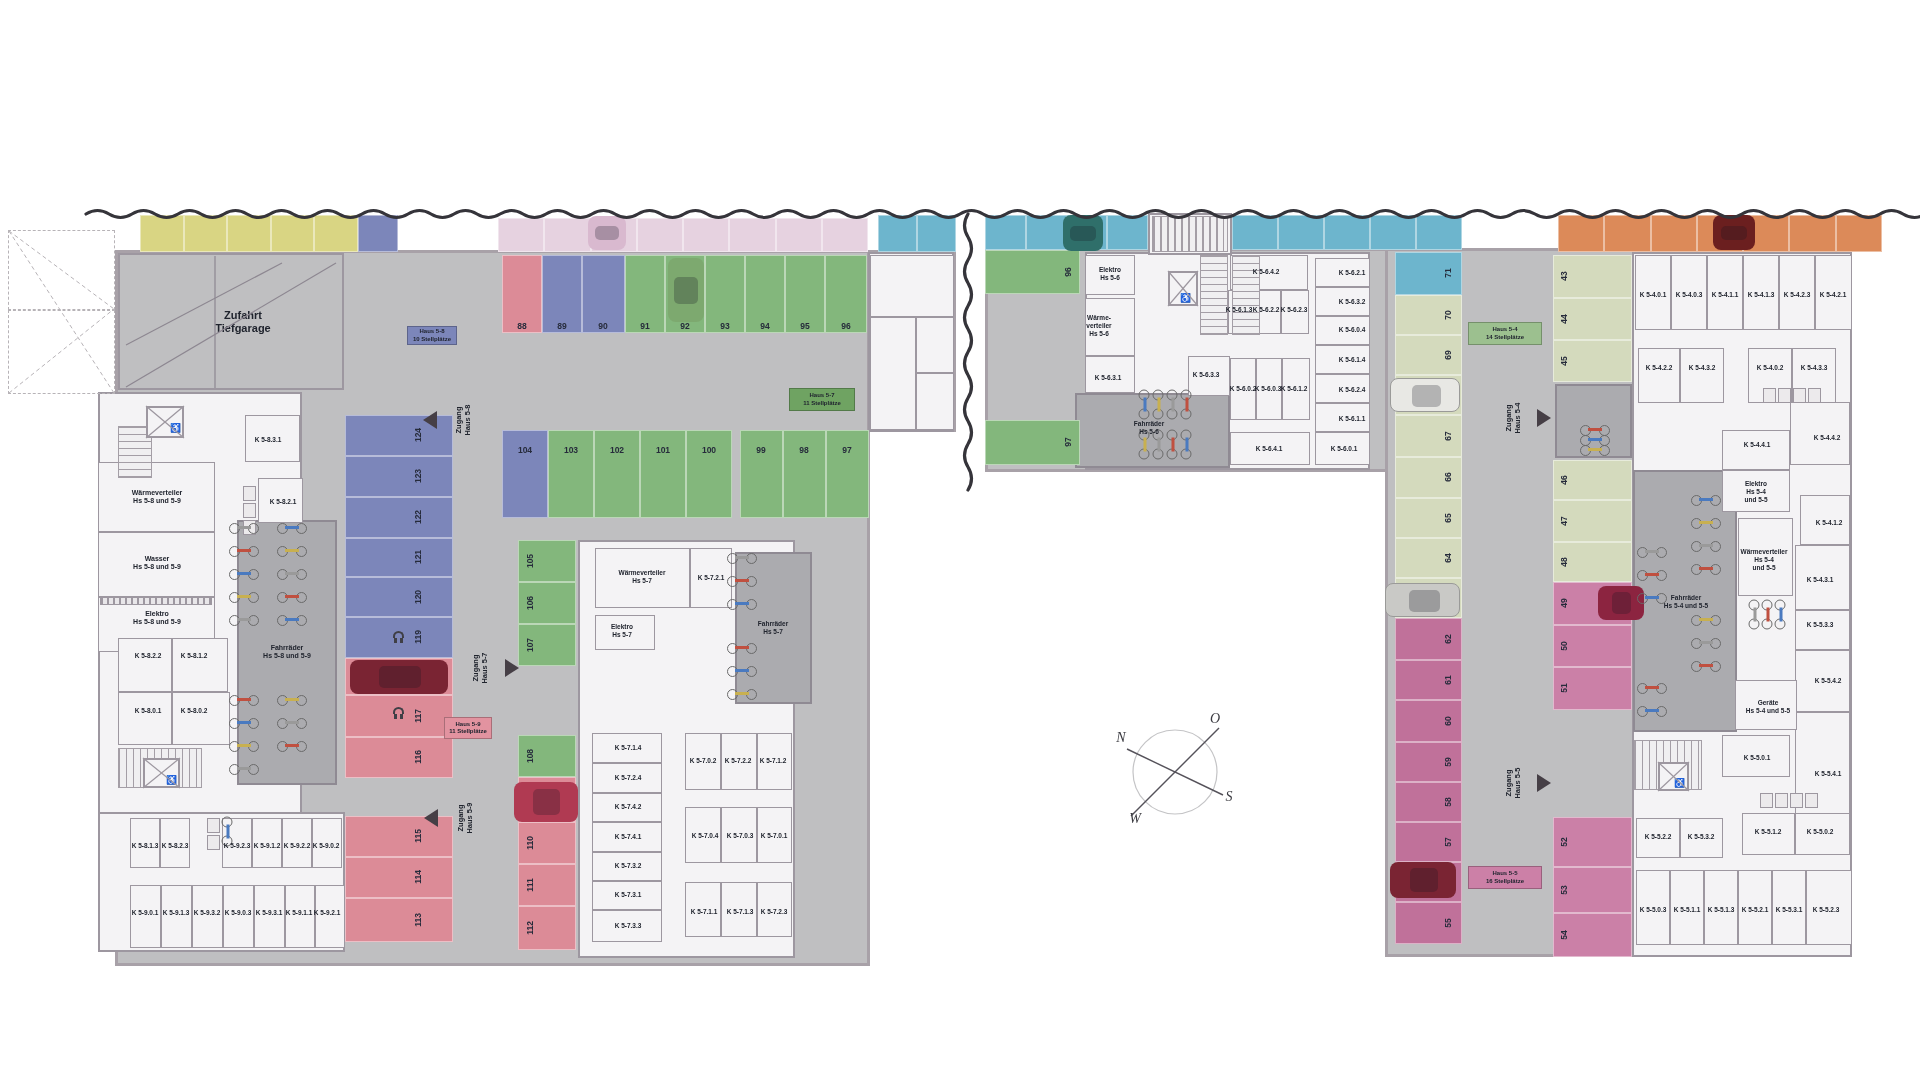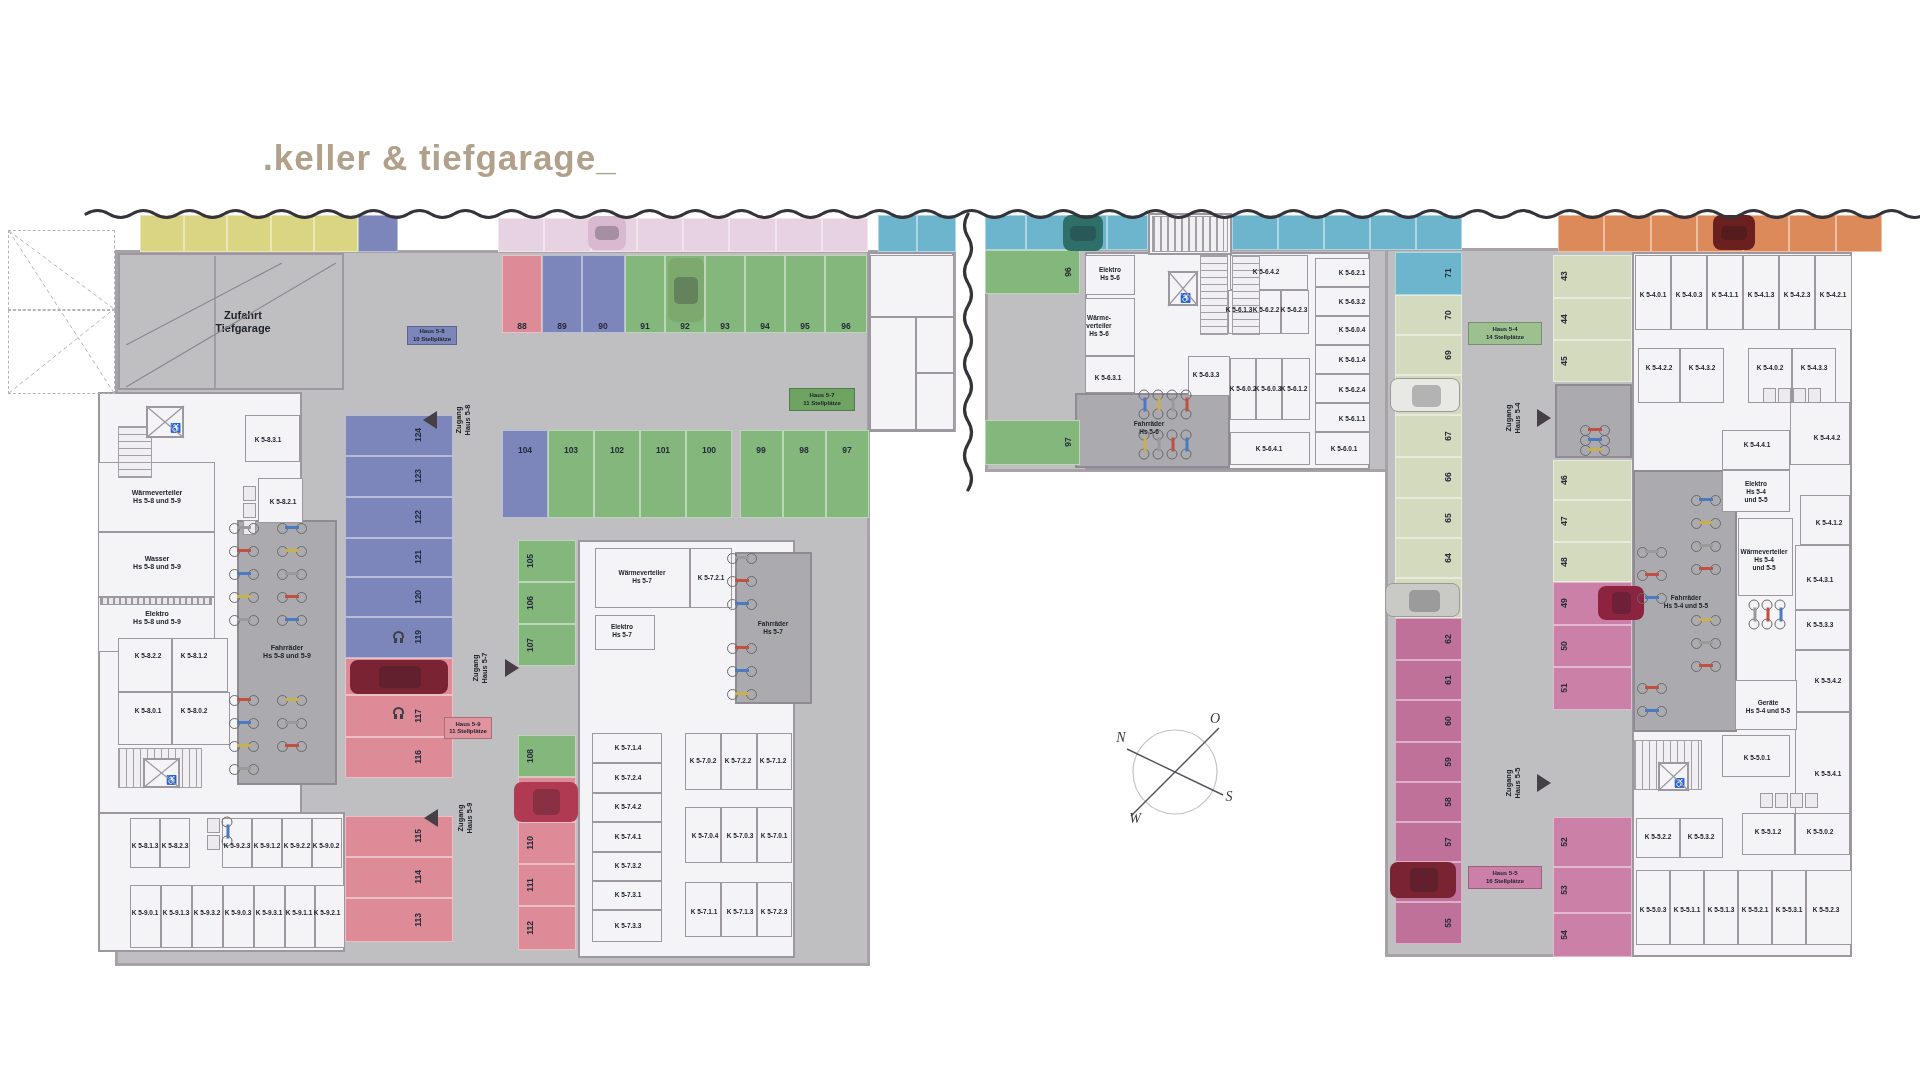--- a/index.html
+++ b/index.html
@@ -34,21 +34,20 @@
   .charger{width:11px;height:7px;border:2px solid #3f3f46;border-bottom:none;border-radius:6px 6px 0 0;}
   .charger::before,.charger::after{content:"";position:absolute;top:5px;width:3px;height:5px;background:#3f3f46;}
   .charger::before{left:-1px}.charger::after{right:-1px}
   .tri{width:0;height:0;}
   svg.overlay{position:absolute;left:0;top:0;pointer-events:none;}
 </style>
 </head>
 <body>
 
 <div id="plan">
-  <div class="title">.keller &amp; tiefgarage_</div>
 <div class="base s" style="left: 115px; top: 250px; width: 755px; height: 716px;"></div>
     <div class="base s" style="left: 868px; top: 250px; width: 88px; height: 182px;"></div>
     <div class="base s" style="left: 985px; top: 248px; width: 477px; height: 224px;"></div>
     <div class="base s" style="left: 1385px; top: 248px; width: 467px; height: 709px;"></div>
     <div class="base w" style="left: 98px; top: 392px; width: 204px; height: 558px;"></div>
     <div class="base w" style="left: 98px; top: 812px; width: 247px; height: 140px;"></div>
     <div class="base w" style="left: 868px; top: 252px; width: 86px; height: 180px;"></div>
     <div class="base w" style="left: 578px; top: 540px; width: 217px; height: 418px;"></div>
     <div class="base w" style="left: 1085px; top: 252px; width: 285px; height: 218px;"></div>
     <div class="base w" style="left: 1148px; top: 213px; width: 84px; height: 42px;"></div>

